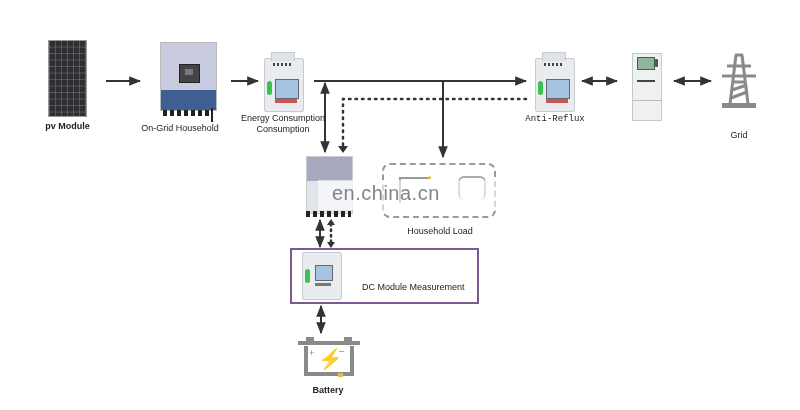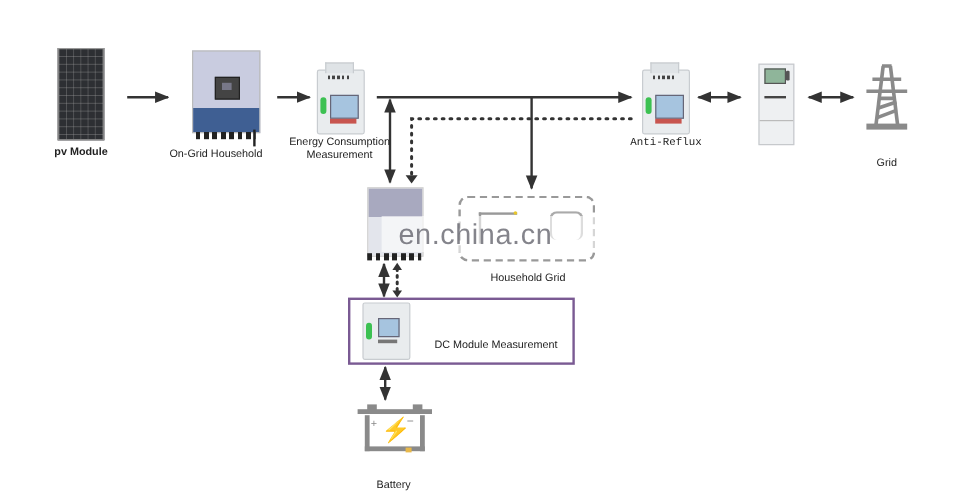--- a/index.html
+++ b/index.html
@@ -60,21 +60,21 @@
   .battery { left: 304px; top: 346px; width: 50px; height: 30px; border: 4px solid #8a8a8a; border-top: 0; box-sizing: border-box; }
   .battery-lid { left: 298px; top: 341px; width: 62px; height: 4px; background: #8a8a8a; }
   .battery-post1 { left: 306px; top: 337px; width: 8px; height: 5px; background: #8a8a8a; }
   .battery-post2 { left: 344px; top: 337px; width: 8px; height: 5px; background: #8a8a8a; }
   .battery-plus { left: 309px; top: 348px; font-size: 9px; color: #888; }
   .battery-minus { left: 339px; top: 346px; font-size: 10px; color: #888; }
   .battery-bolt { left: 318px; top: 349px; font-size: 20px; color: #8a8a8a; line-height: 20px; }
   .battery-dot { left: 338px; top: 373px; width: 5px; height: 4px; background: #e8b84a; }
 
   
-  .watermark { left: 332px; top: 182px; font-size: 24px; color: rgba(80,80,90,0.7); letter-spacing: 0.5px; white-space: nowrap; }
+  .watermark { left: 332px; top: 182px; font-size: 20px; color: rgba(80,80,90,0.7); letter-spacing: 0.5px; white-space: nowrap; }
   .watermark-bg { left: 318px; top: 180px; width: 180px; height: 30px; background: rgba(255,255,255,0.6); }
 </style>
 </head>
 <body>
 
 <svg class="wires" width="800" height="410">
   <defs>
     <marker id="ah" viewBox="0 0 10 10" refX="9" refY="5" markerWidth="6" markerHeight="6" orient="auto-start-reverse">
       <path d="M0,1 L10,5 L0,9 z" fill="#333"></path>
     </marker>
@@ -119,21 +119,21 @@
 
 <div class="abs din" style="left:264px; top:58px;">
   <div class="top"></div>
     <div class="terminals"></div>
   <div class="grip"></div>
     <div class="screen"></div>
     <div class="keys"></div>
 </div>
 <div class="label" style="left:233px; top:113px; width:100px;">
   <div>Energy Consumption</div>
-  <div>Measurement</div>
+  <div>Consumption</div>
 </div>
 
 <div class="abs din" style="left:535px; top:58px;">
   <div class="top"></div>
     <div class="terminals"></div>
   <div class="grip"></div>
     <div class="screen"></div>
     <div class="keys"></div>
 </div>
 <div class="label" style="left:525px; top:114px; width:60px;font-family:Liberation Mono, monospace;">Anti-Reflux</div>
@@ -160,34 +160,34 @@
 </svg>
 <div class="label" style="left:722px; top:114px; width:34px;margin-top:16px;">Grid</div>
 
 <div class="abs sinv"></div>
 <div class="abs sinv-ports"></div>
 
 <div class="abs house"></div>
 <div class="abs socket1"></div>
 <div class="abs socket2"></div>
 <div class="abs spark"></div>
-<div class="label" style="left:395px; top:226px; width:90px;">Household Grid</div>
+<div class="label" style="left:395px; top:226px; width:90px;">Household Load</div>
 
 <div class="abs watermark-bg"></div>
 <div class="abs watermark">en.china.cn</div>
 
 <div class="abs dcbox"></div>
 <div class="abs din" style="left:302px; top:252px; height:46px;">
   <div class="grip" style="top:16px;"></div>
   <div class="screen" style="left:12px; top:12px; width:16px; height:14px;"></div>
   <div class="keys" style="left:12px; top:30px; width:16px; height:3px; background:#777;"></div>
 </div>
 <div class="label" style="left:362px; top:282px; width:112px; text-align:left;">DC Module Measurement</div>
 
 <div class="abs battery-post1"></div>
 <div class="abs battery-post2"></div>
 <div class="abs battery-lid"></div>
 <div class="abs battery"></div>
 <div class="abs battery-plus">+</div>
 <div class="abs battery-minus">−</div>
 <div class="abs battery-bolt">⚡</div>
 <div class="abs battery-dot"></div>
-<div class="label" style="left:306px; top:399px; width:44px;">Battery</div>
+<div class="label" style="left:306px; top:385px; width:44px;font-weight:bold;">Battery</div>
 
 </body></html>

